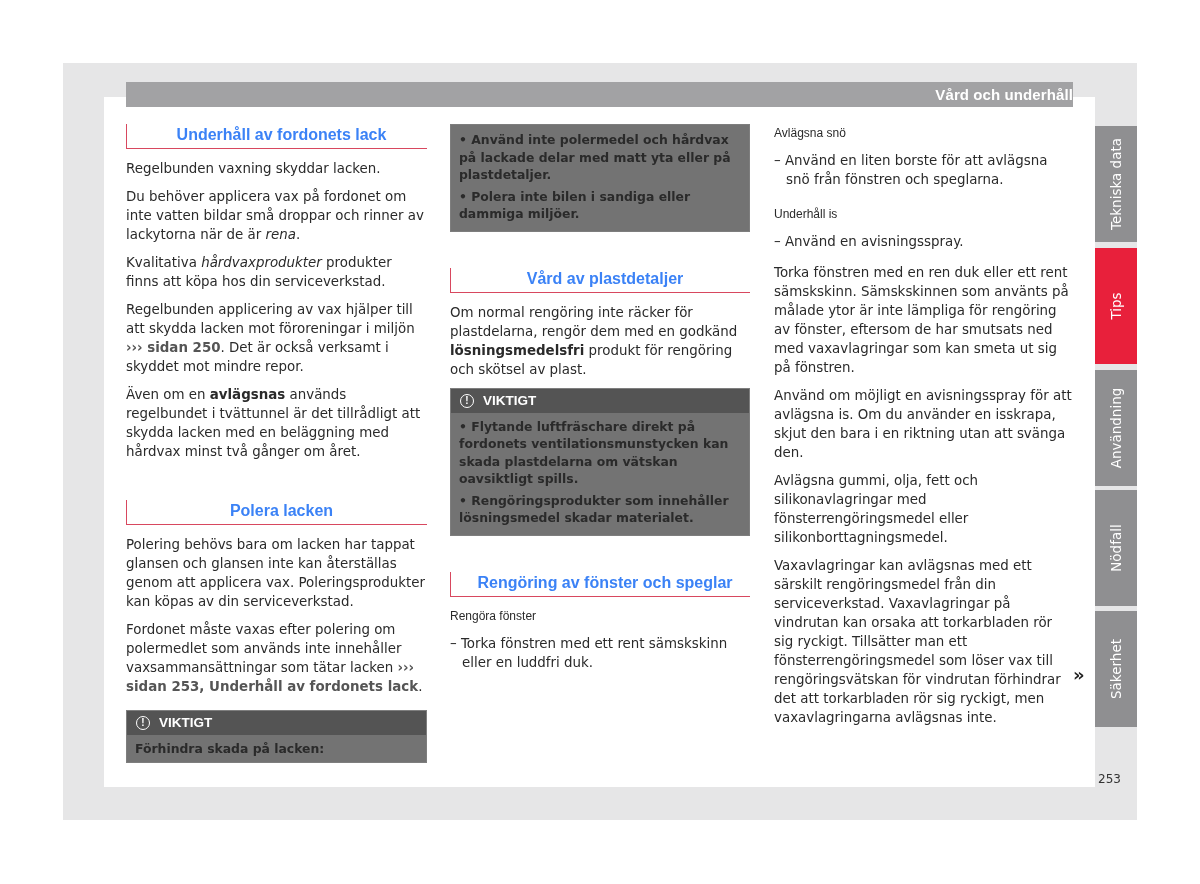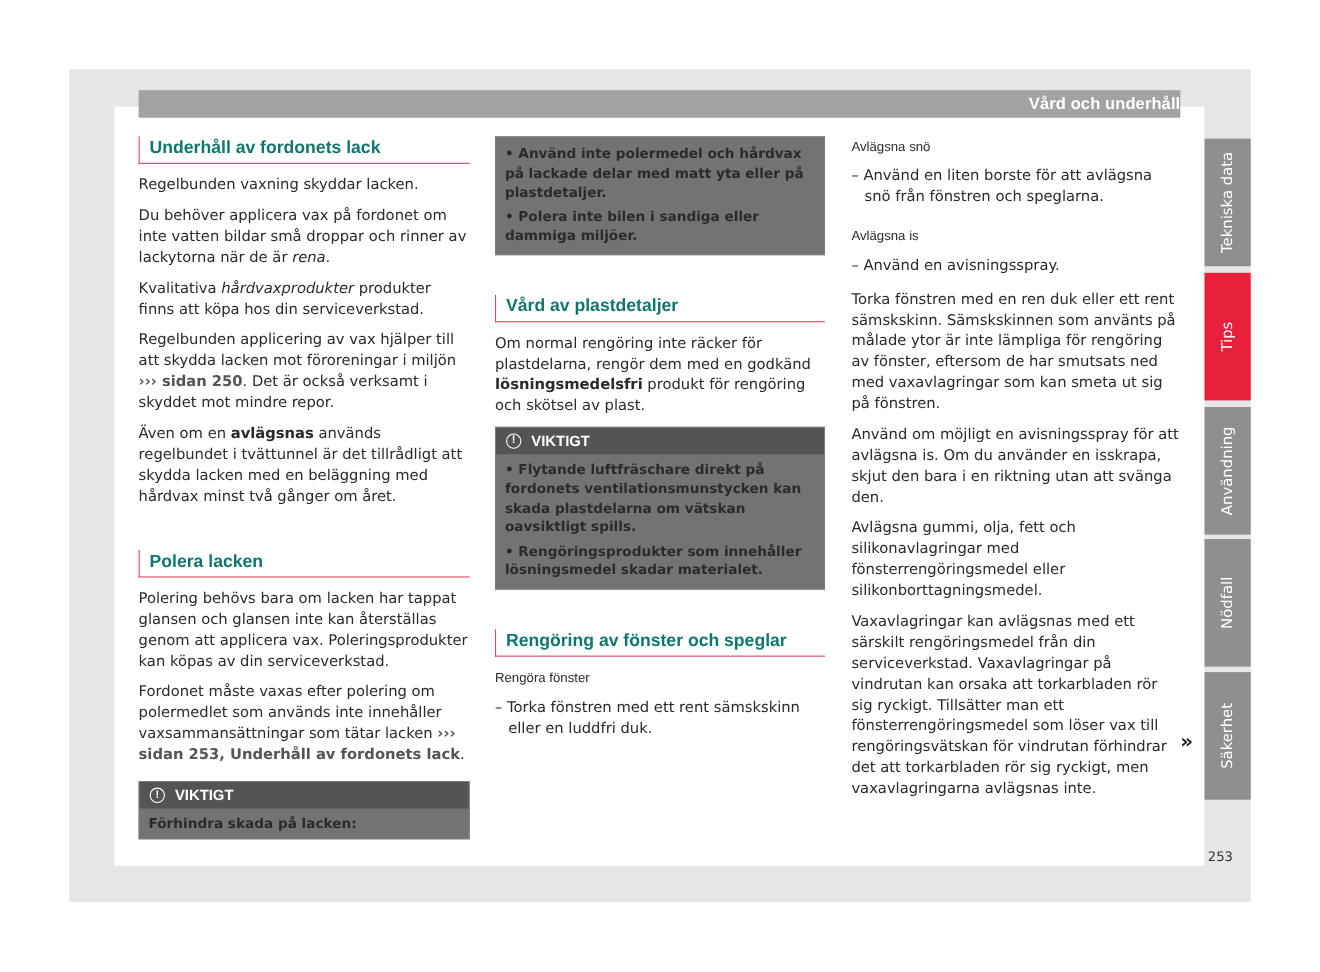--- a/index.html
+++ b/index.html
@@ -12,21 +12,21 @@
     color: #ffffff; font-family: "Liberation Sans", sans-serif; font-weight: bold; font-size: 15px;
     text-align: right; line-height: 26px; letter-spacing: 0.1px; }
 
   .col { position: absolute; top: 124px; font-size: 13.4px; line-height: 19px; }
   .col1 { left: 126px; width: 301px; }
   .col2 { left: 450px; width: 300px; }
   .col3 { left: 774px; width: 300px; }
 
   .section-heading { border-left: 1.5px solid #d8485f; border-bottom: 1.5px solid #d8485f;
     padding: 1px 0 3px 9px; font-family: "Liberation Sans", sans-serif; font-weight: bold;
-    font-size: 16px; color: #0f766e; line-height: 20px; margin-bottom: 10px; }
+    font-size: 16px; color: #3b82f6; line-height: 20px; margin-bottom: 10px; text-align: center; }
 
   p { margin-bottom: 9px; }
   .bold { font-weight: bold; }
   .ital { font-style: italic; }
   .ref { color: #555; font-weight: bold; }
 
   .warn-box { border: 1.5px solid #7e7e7e; background: #737373; font-weight: bold; font-size: 12.4px;
     line-height: 17.5px; }
   .warn-head { background: #545454; color: #ffffff; font-family: "Liberation Sans", sans-serif;
     font-weight: bold; font-size: 13.5px; height: 24px; line-height: 24px; padding-left: 9px;
@@ -104,21 +104,21 @@
   <div style="height:36px"></div>
   <div class="section-heading">Rengöring av fönster och speglar</div>
   <div class="sub-heading">Rengöra fönster</div>
   <div class="dash-item">– Torka fönstren med ett rent sämskskinn eller en luddfri duk.</div>
 </div>
 
 <div class="col col3">
   <div class="sub-heading">Avlägsna snö</div>
   <div class="dash-item">– Använd en liten borste för att avlägsna snö från fönstren och speglarna.</div>
   <div style="height:8px"></div>
-  <div class="sub-heading">Avlägsna is</div>
+  <div class="sub-heading">Underhåll is</div>
   <div class="dash-item" style="margin-bottom:12px">– Använd en avisningsspray.</div>
   <p>Torka fönstren med en ren duk eller ett rent sämskskinn. Sämskskinnen som använts på målade ytor är inte lämpliga för rengöring av fönster, eftersom de har smutsats ned med vaxavlagringar som kan smeta ut sig på fönstren.</p>
   <p>Använd om möjligt en avisningsspray för att avlägsna is. Om du använder en isskrapa, skjut den bara i en riktning utan att svänga den.</p>
   <p>Avlägsna gummi, olja, fett och silikonavlagringar med fönsterrengöringsmedel eller silikonborttagningsmedel.</p>
   <p>Vaxavlagringar kan avlägsnas med ett särskilt rengöringsmedel från din serviceverkstad. Vaxavlagringar på vindrutan kan orsaka att torkarbladen rör sig ryckigt. Tillsätter man ett fönsterrengöringsmedel som löser vax till rengöringsvätskan för vindrutan förhindrar det att torkarbladen rör sig ryckigt, men vaxavlagringarna avlägsnas inte.</p>
 </div>
 
 <div class="continue">»</div>
 
 <div class="tab" style="top:126px;height:116px">

